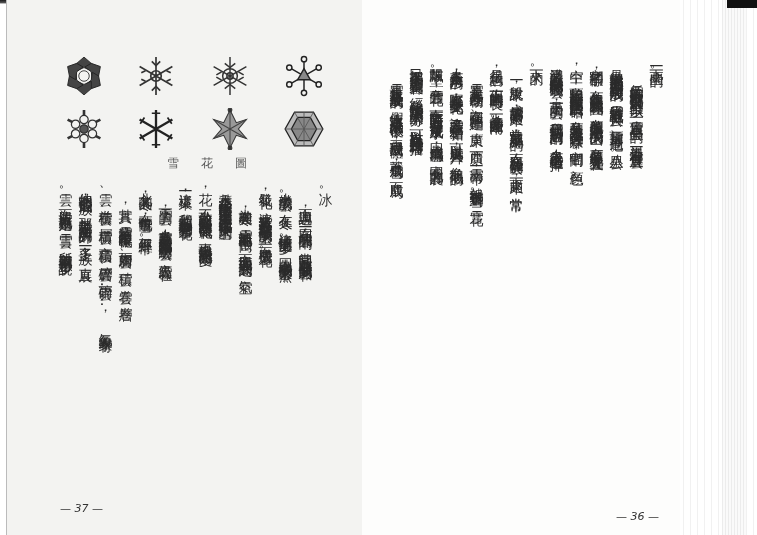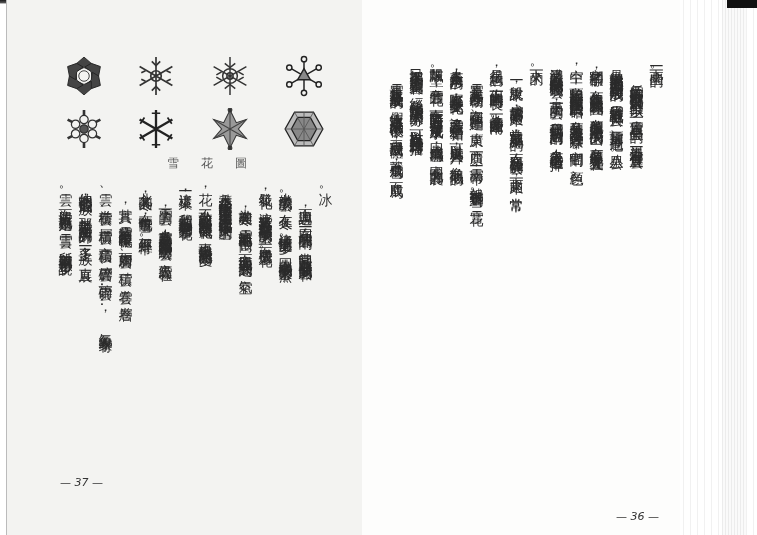--- a/index.html
+++ b/index.html
@@ -175,21 +175,21 @@
     <div class="col" style="left:212px;top:182px">基本上是很冷的（常常比攝氏零度還要冷）因此從雲中掉下來的雪</div>
     <div class="col" style="left:192px;top:182px">花，不致於在中途因强烈的蒸發而化氣，也不致於因溶化而變雨，</div>
     <div class="col" style="left:172px;top:182px">這樣一來，我們在地上就能夠看見雪花了。</div>
     <div class="col" style="left:152px;top:182px">　下雪的雲，大多數是層狀的低級雲和很厚的中級雲。高級雲在</div>
     <div class="col" style="left:132px;top:182px">北方的冬天，有時也能下雪，但幷不經常。</div>
     <div class="col" style="left:112px;top:182px">　其實，雲的種類是多得很呢，如雨層雲、積雲、卷雲、卷層</div>
     <div class="col" style="left:92px;top:182px">雲、卷積雲、層積雲、高積雲、碎層雲、碎雨雲……，氣象學家有</div>
     <div class="col" style="left:72px;top:182px">的把它們分成四族，那就是除了上面所說的外，多上了一族：直展</div>
     <div class="col" style="left:52px;top:182px">雲。而這族雲也就是雨、雪雲，所以我們不想再多說了。</div>
 
-    <div class="page-num" style="left:53px;top:476px">— 37 —</div>
+    <div class="page-num" style="left:53px;top:502px">— 37 —</div>
   </div>
 
   <div class="page page-right">
     <div class="col" style="left:288px;top:58px">下一些雨的。</div>
     <div class="col" style="left:268px;top:58px">　低雲的雲脚距地從幾百公尺到一公里以上，雲頂有高二公里的，另外還有一種直展雲，</div>
     <div class="col" style="left:248px;top:58px">是由於濕空氣從地面劇烈上昇時形成的，雲脚離地衹五百公尺，雲頂却可高達七、八公里。</div>
     <div class="col" style="left:228px;top:58px">它們的樣子，有的像很蔬鬆的大棉花團，有的像肥皂泡沫組成的大山，有的厚厚地聳立在天</div>
     <div class="col" style="left:208px;top:58px">空中，它的頂部平延開來像鐵匠店裏的鐵砧，有的又大又濃黑得滿天陰森。它們中間，顏色</div>
     <div class="col" style="left:188px;top:58px">濃黑的以及形狀像鐵砧的幾種雲，是下雨的雲，我們日常所遇到的雨，大多是從這些雲中掉</div>
     <div class="col" style="left:168px;top:58px">下來的。</div>

